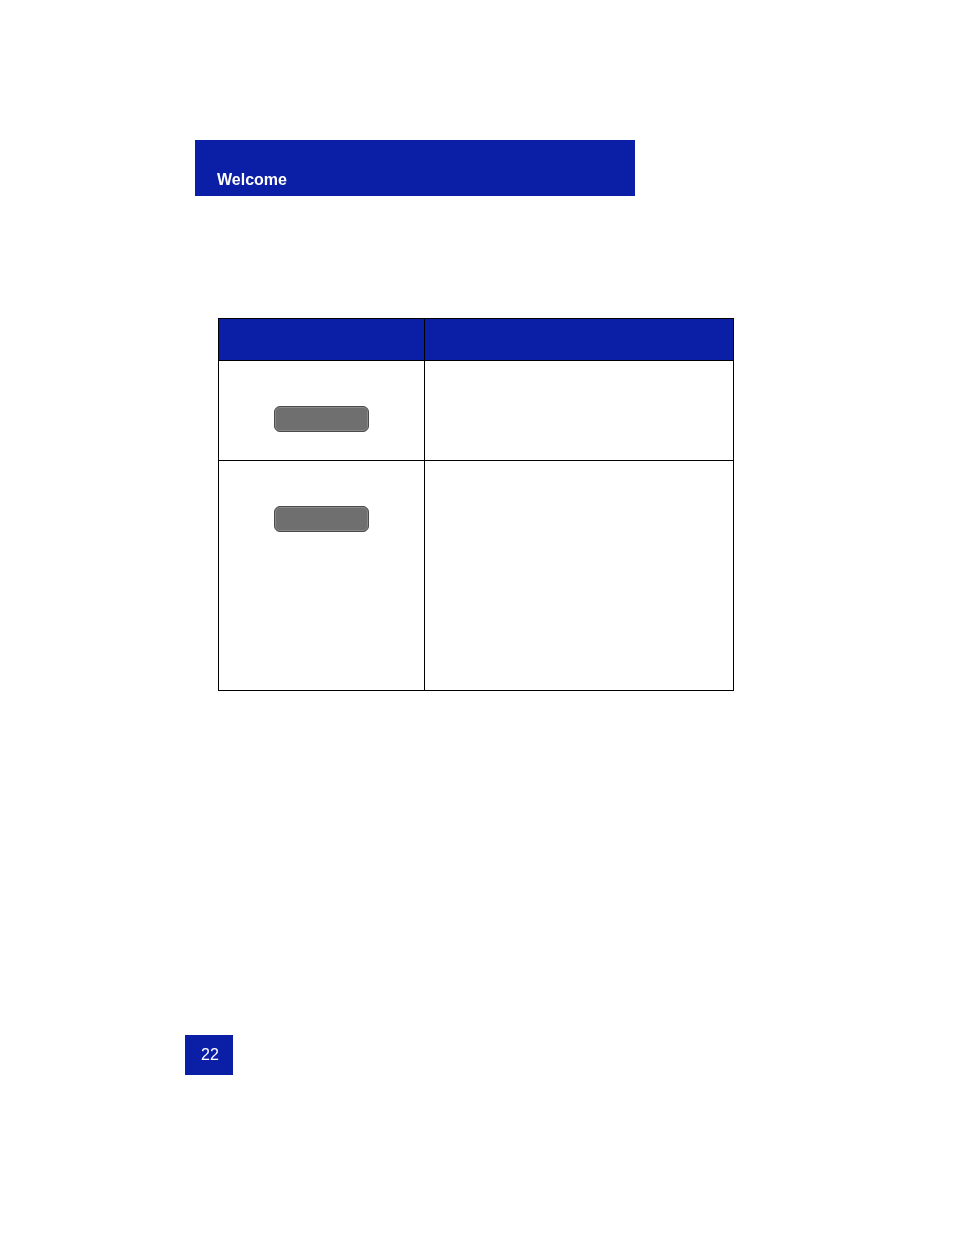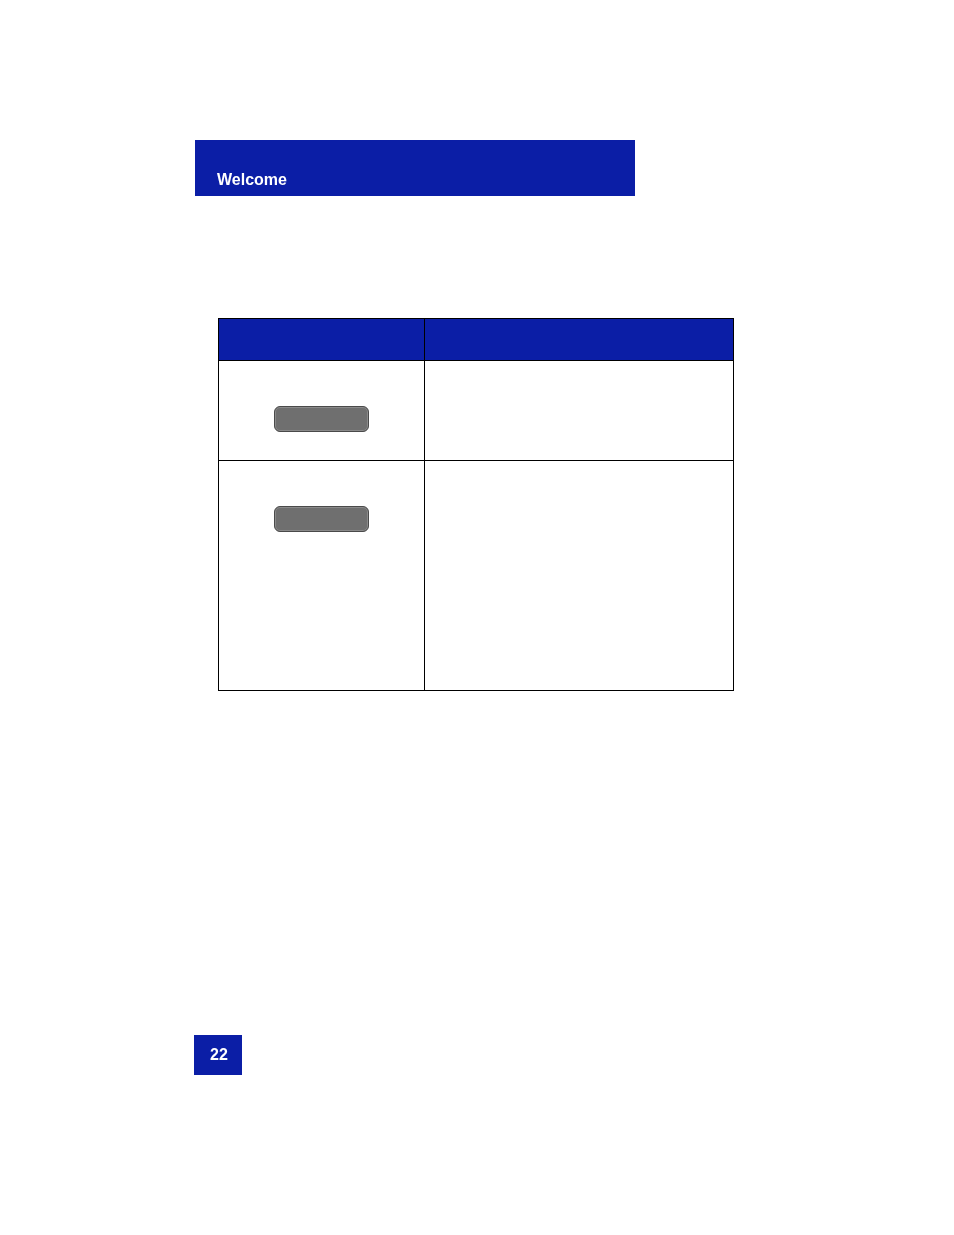--- a/index.html
+++ b/index.html
@@ -84,27 +84,27 @@
     border-radius: 6px;
     box-shadow: inset 0 0 0 1px #8a8a8a;
     box-sizing: border-box;
     color: #cfcfcf;
     font-size: 12px;
     text-align: center;
     line-height: 24px;
   }
   .page-number {
     position: absolute;
-    left: 194px;
+    left: 185px;
     top: 1035px;
     width: 48px;
     height: 40px;
     background: #0b1ea6;
     color: #fff;
-    font-weight: bold;
+    font-weight: normal;
     font-size: 16px;
     display: flex;
     align-items: center;
     padding-left: 16px;
     box-sizing: border-box;
   }
 </style>
 </head>
 <body>
 

